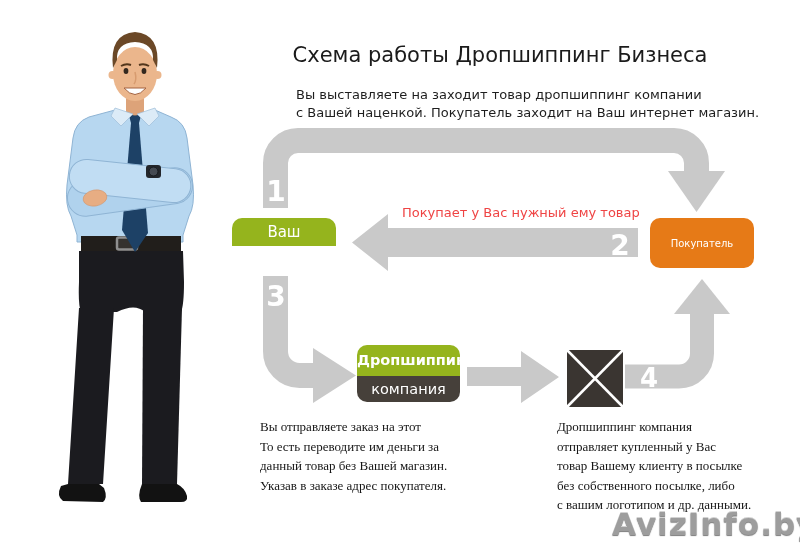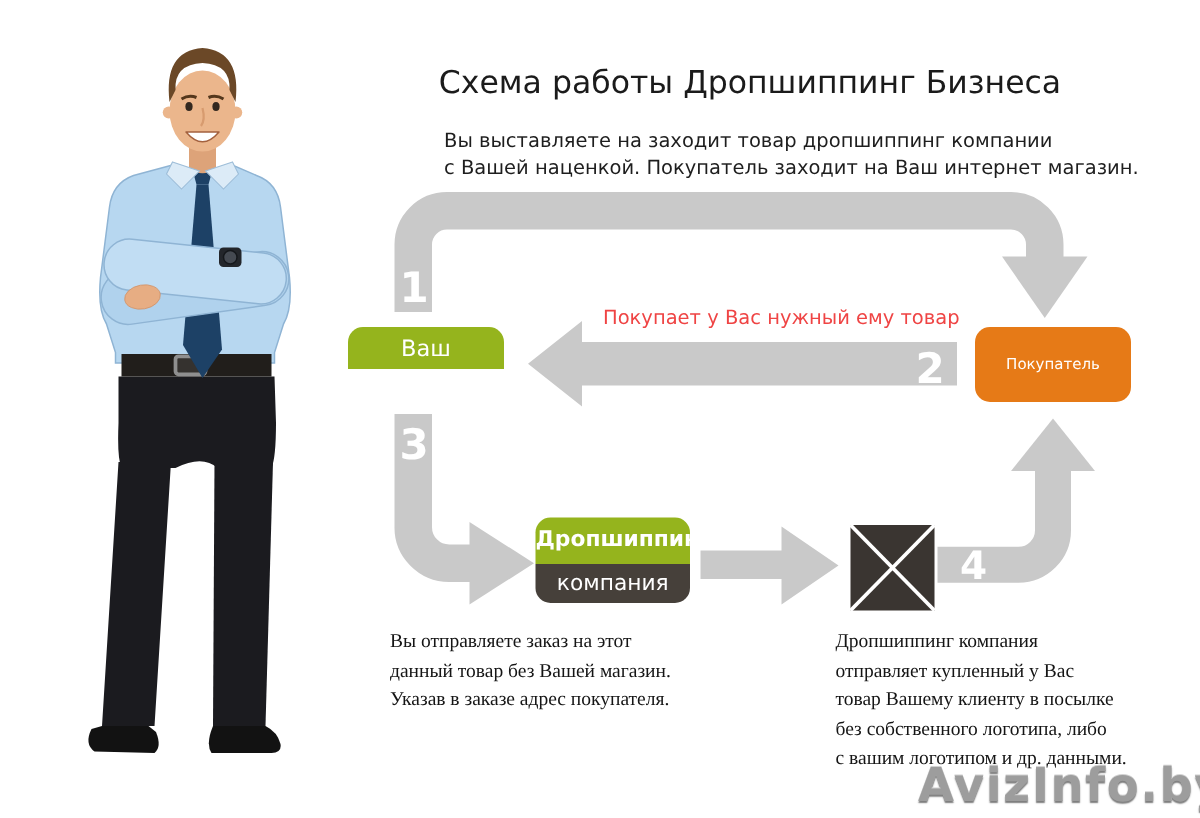--- a/index.html
+++ b/index.html
@@ -125,24 +125,25 @@
   <div class="g">Ваш</div>
 </div>
 <div class="abs buyer">Покупатель</div>
 <div class="abs stackbox drop">
   <div class="g">Дропшиппинг</div>
   <div class="d">компания</div>
 </div>
 
 <div class="abs note note-left">
   <div>Вы отправляете заказ на этот</div>
+  <div>То есть переводите им деньги за</div>
   <div>данный товар без Вашей магазин.</div>
   <div>Указав в заказе адрес покупателя.</div>
 </div>
 <div class="abs note note-right">
   <div>Дропшиппинг компания</div>
   <div>отправляет купленный у Вас</div>
   <div>товар Вашему клиенту в посылке</div>
-  <div>без собственного логотипа, либо</div>
+  <div>без собственного посылке, либо</div>
   <div>с вашим логотипом и др. данными.</div>
 </div>
 
 <div class="abs watermark">AvizInfo.by</div>
 
 </body></html>

